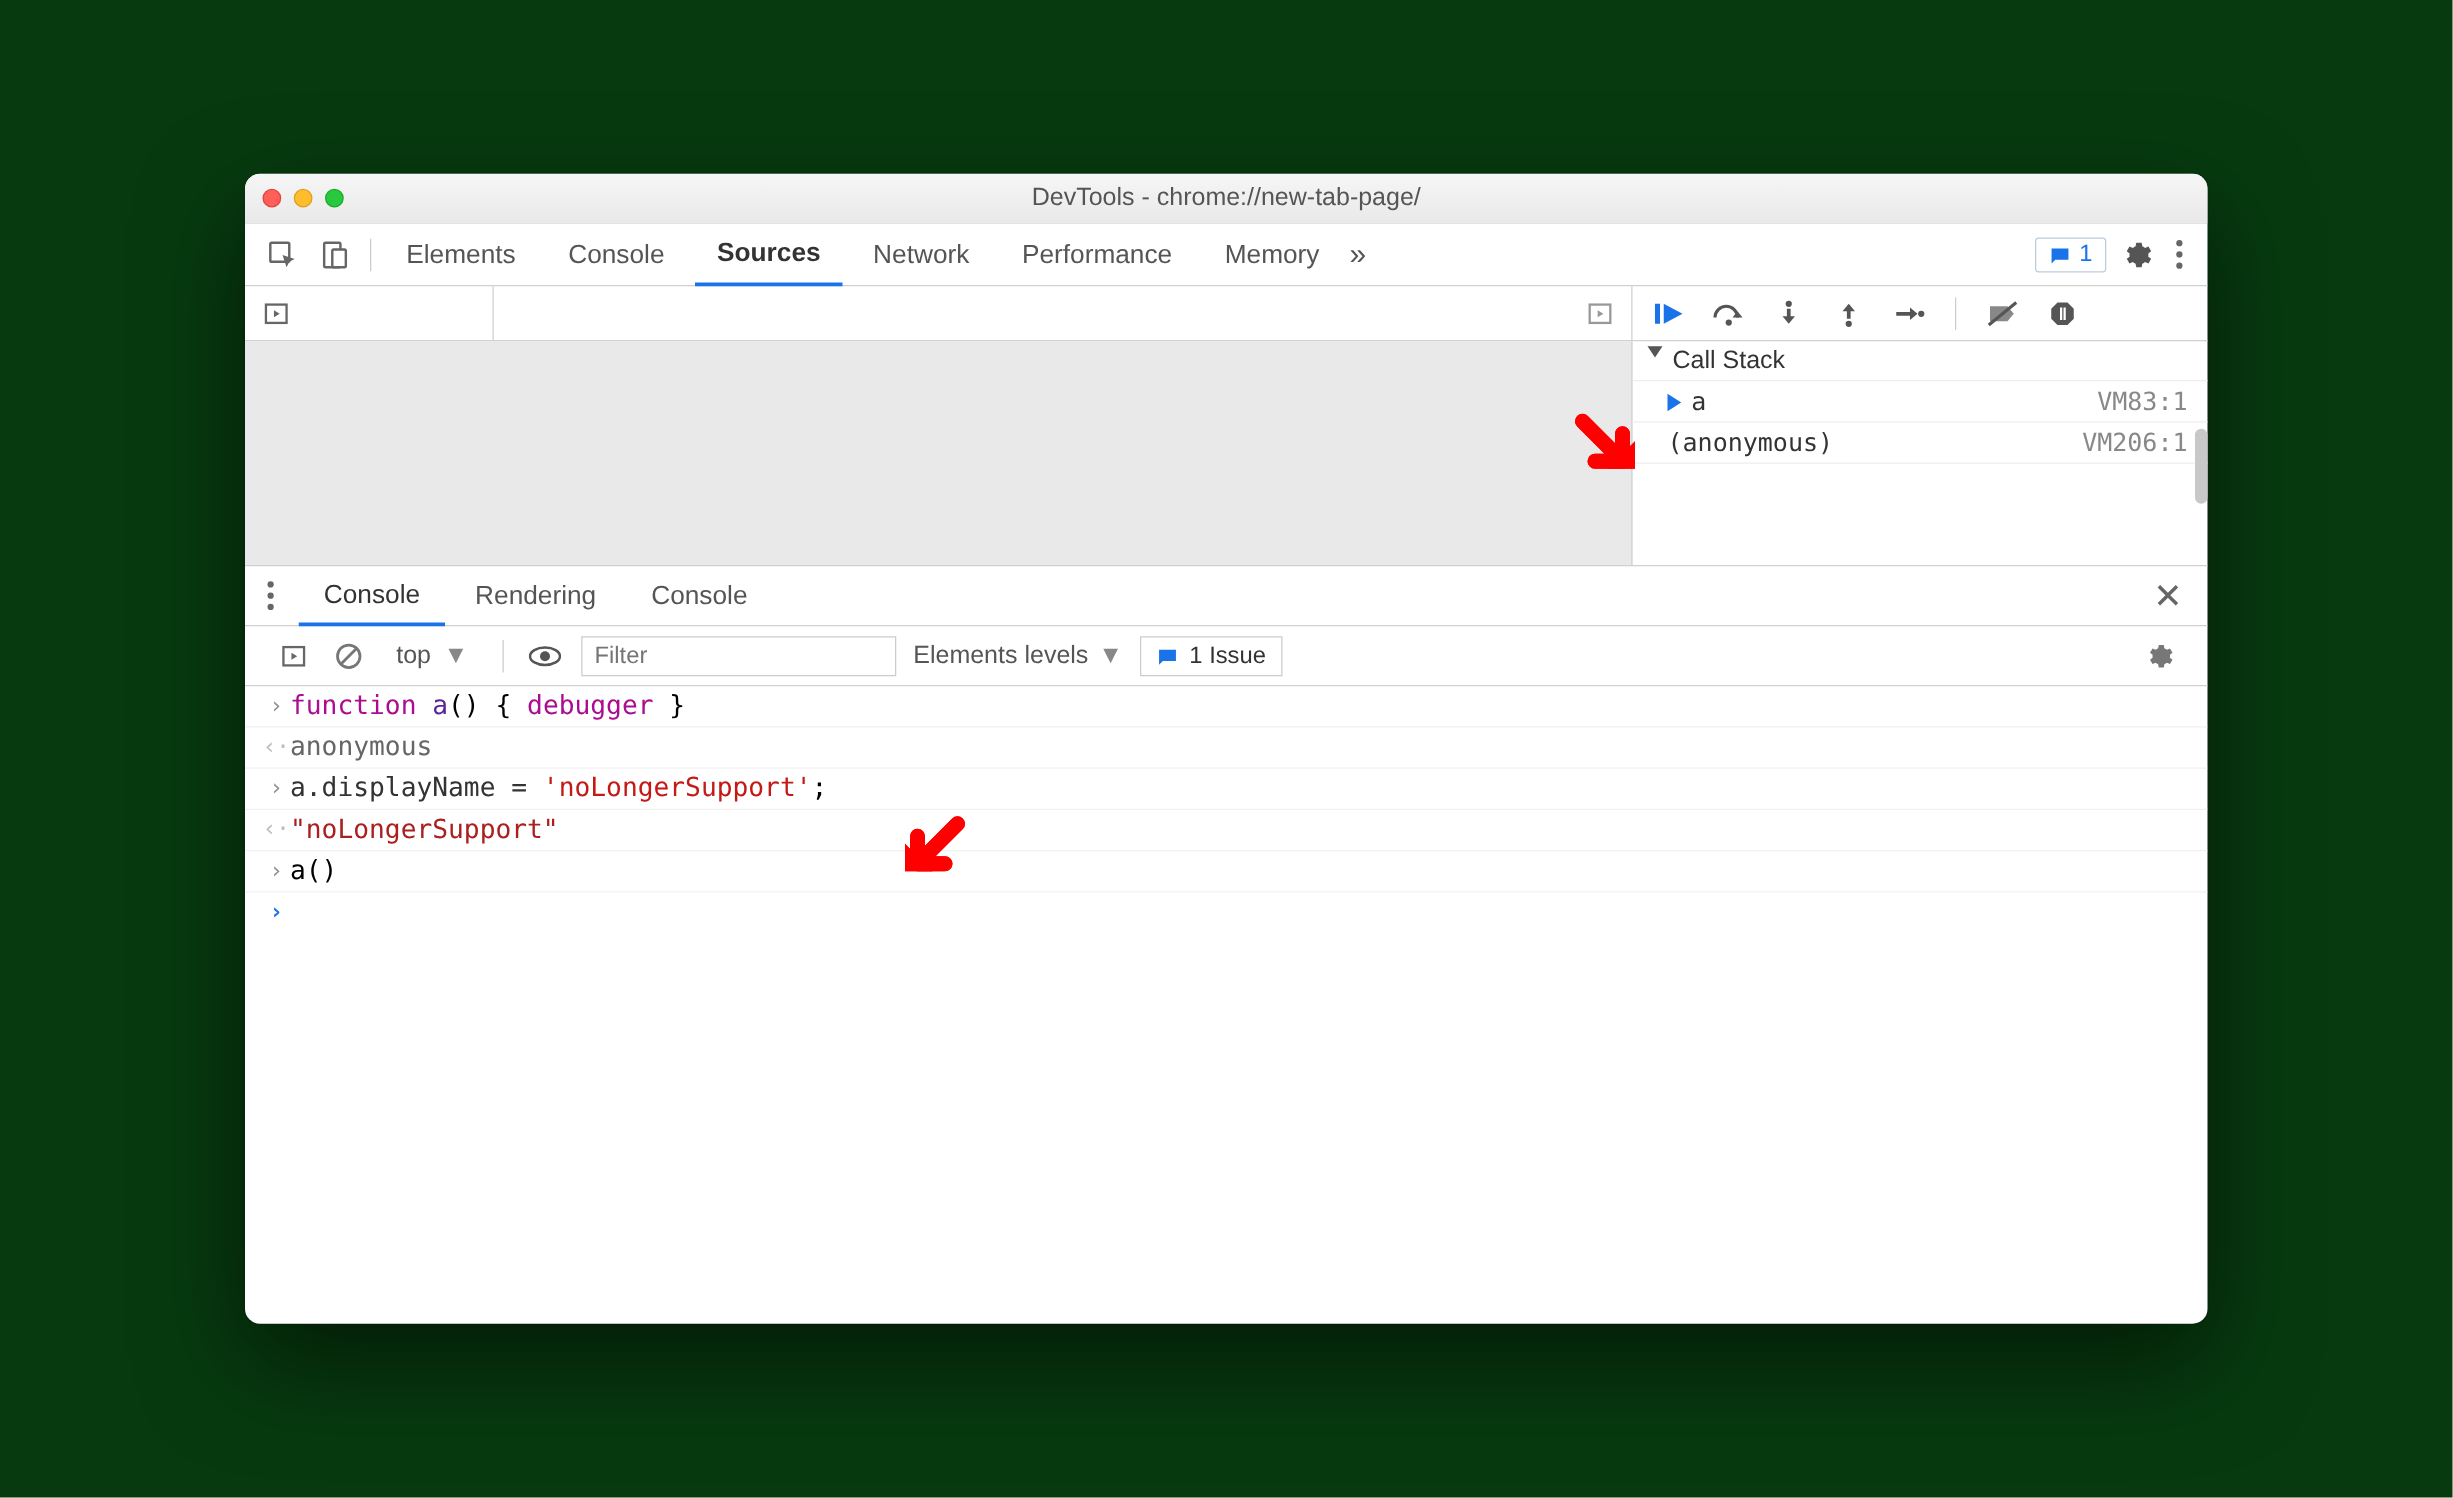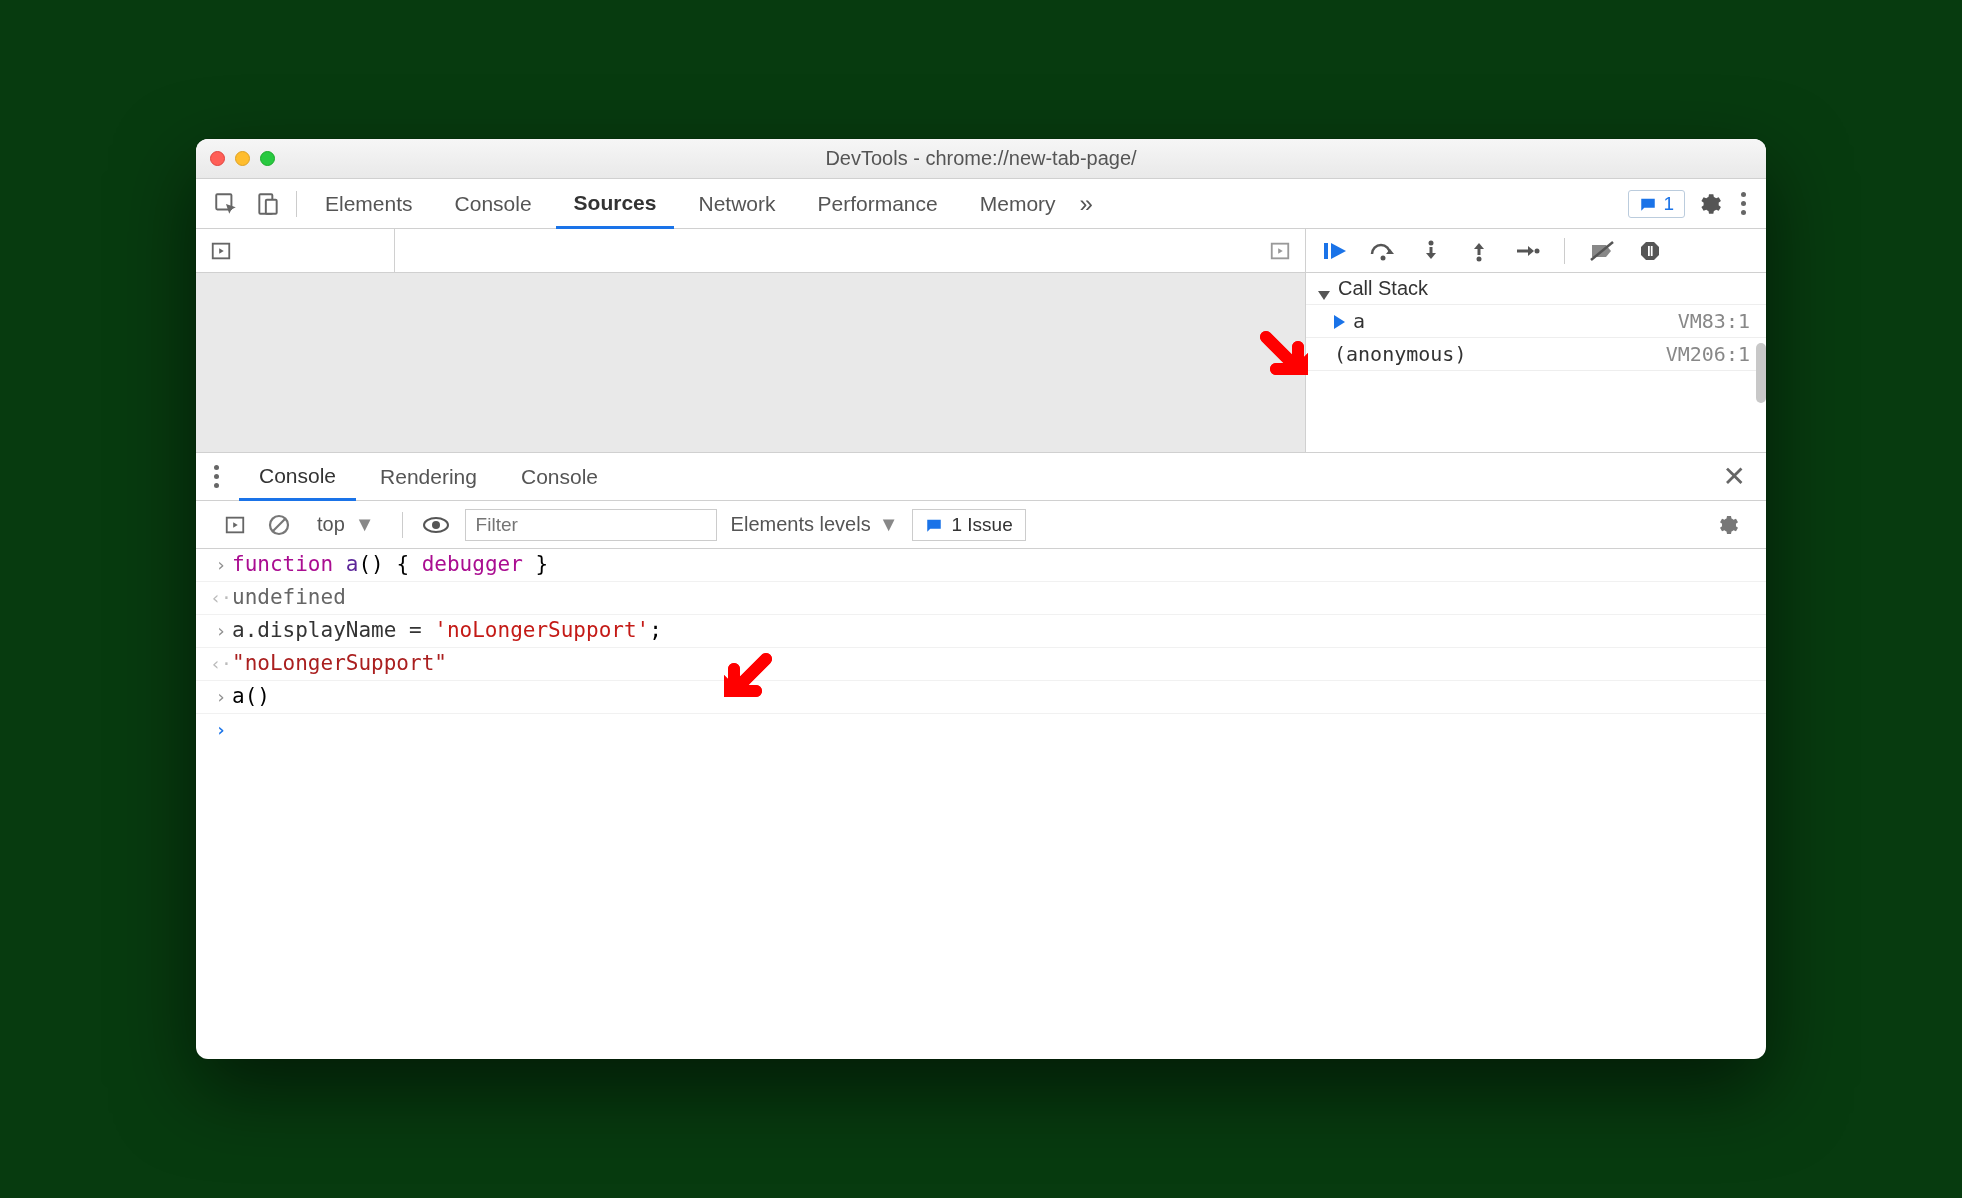--- a/index.html
+++ b/index.html
@@ -84,21 +84,21 @@
   
   .srcbody {
     display:flex;
     height: 180px;
     border-bottom: 1px solid #d0d0d0;
     position:relative;
   }
   .srcbody-left { flex:1; background:#e9e9e9; border-right:1px solid #d0d0d0; }
   .srcbody-right { width:460px; display:flex; flex-direction:column; font-size:20px; color:#333; }
   .scope-row, .stack-head, .stack-row {
-    display:flex; align-items:flex-end; padding: 4px 12px; border-bottom:1px solid #eee;
+    display:flex; align-items:flex-start; padding: 4px 12px; border-bottom:1px solid #eee;
     font-family: ui-monospace, Menlo, monospace;
   }
   .stack-head { font-family: inherit; font-size:20px; }
   .stack-row { justify-content:space-between; padding-left: 28px; padding-right:16px;}
   .stack-row .loc { color:#888; }
   .stack-row.active .name::before {
     content:""; display:inline-block; width:0;height:0;
     border-top:7px solid transparent; border-bottom:7px solid transparent;
     border-left:11px solid #1a73e8; margin-right:8px; vertical-align:-1px;
   }
@@ -372,21 +372,21 @@
     </div>
   </div>
 
   <div class="console">
     <div class="line">
       <div class="gutter in">›</div>
       <div class="code"><span class="tok-kw">function</span><span class="tok-fn"> a</span><span>() { </span><span class="tok-dbg">debugger</span><span> }</span></div>
     </div>
     <div class="line">
       <div class="gutter out">‹·</div>
-      <div class="code tok-undef">undefined</div>
+      <div class="code tok-undef">anonymous</div>
     </div>
     <div class="line">
       <div class="gutter in">›</div>
       <div class="code"><span class="tok-prop">a.displayName = </span><span class="tok-str">'noLongerSupport'</span><span>;</span></div>
     </div>
     <div class="line">
       <div class="gutter out">‹·</div>
       <div class="code tok-strout">"noLongerSupport"</div>
     </div>
     <div class="line">

